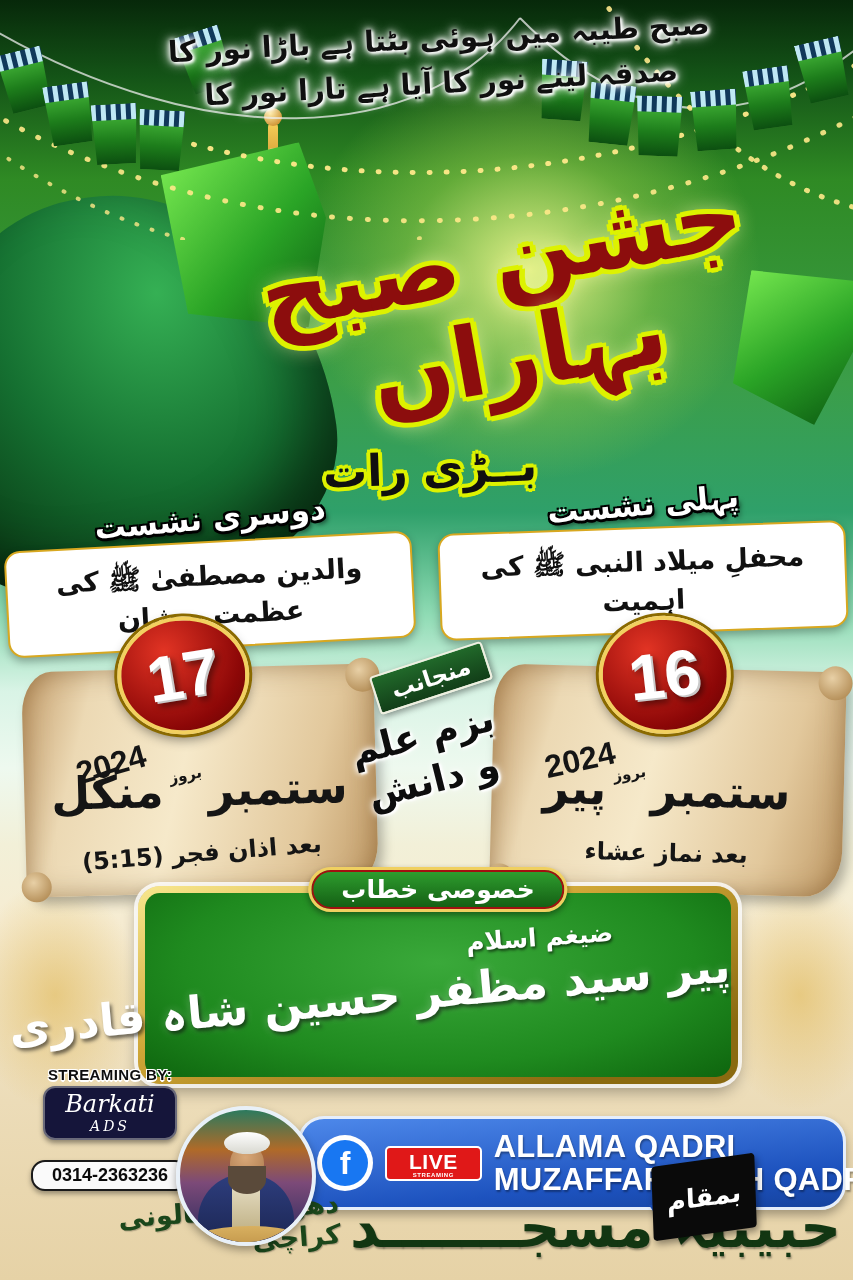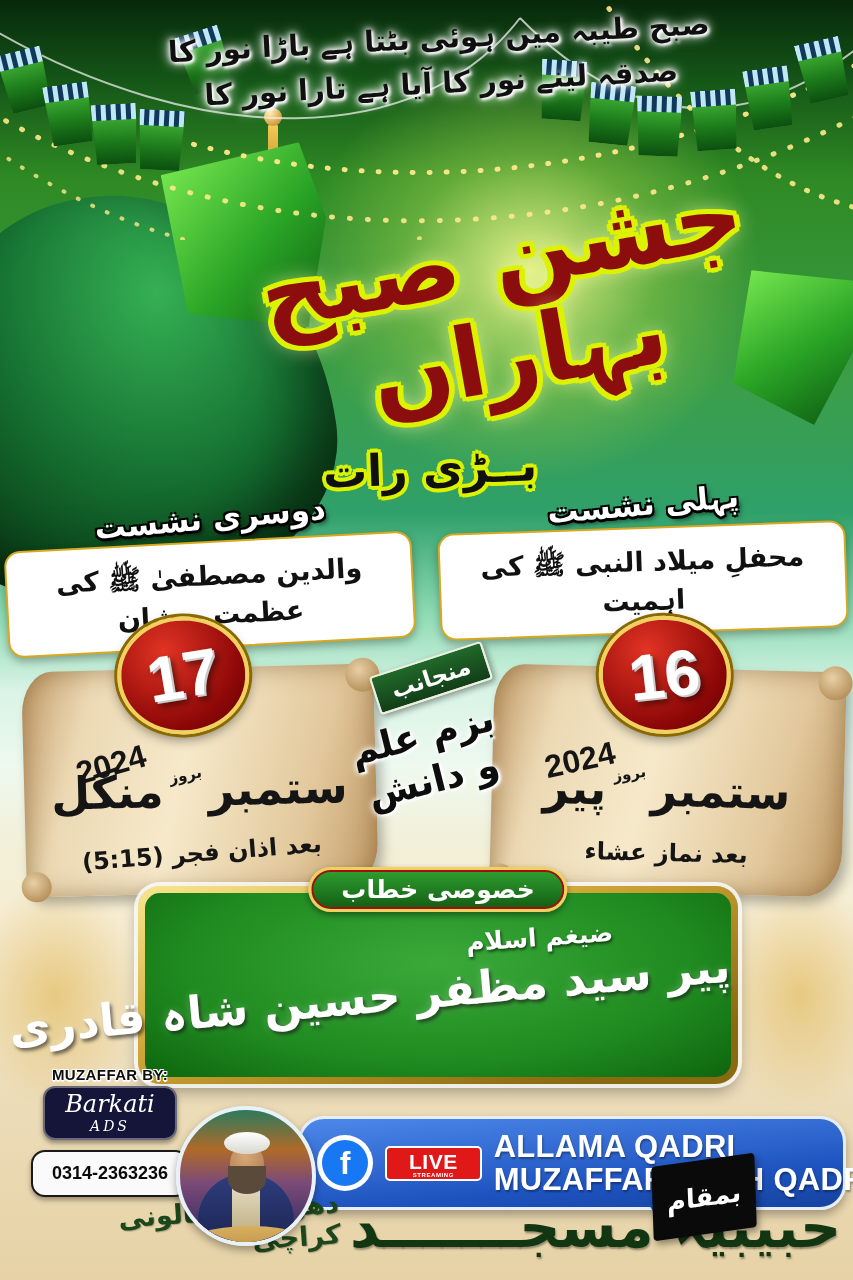--- a/index.html
+++ b/index.html
@@ -112,22 +112,22 @@
     font-size:45px; font-weight:bold; white-space:nowrap; transform:rotate(-5deg);
     text-shadow:2px 3px 4px rgba(0,0,0,.55), 0 0 10px rgba(255,255,255,.25); }
 
   .designer { position:absolute; left:26px; top:1066px; width:168px; z-index:15; text-align:center; }
   .designer-label { font-size:15px; font-weight:bold; color:#0d0d0d; letter-spacing:.4px;
     text-shadow:-1px -1px 0 #fff,1px -1px 0 #fff,-1px 1px 0 #fff,1px 1px 0 #fff,0 2px 0 #fff; }
   .designer-card { margin:3px auto 0; width:134px; background:#15153a; border:2px solid #6a6a7a;
     border-radius:12px; padding:2px 4px 4px; color:#fff; box-shadow:0 3px 5px rgba(0,0,0,.4); }
   .designer-name { font-family:"DejaVu Serif", serif; font-style:italic; font-size:24px; }
   .designer-sub  { font-family:"DejaVu Serif", serif; font-style:italic; font-size:14px; letter-spacing:3px;text-align:center; }
-  .designer-phone { margin:10px auto 0; width:158px; background:#fafafa; border:2px solid #1a1a1a;
-    border-radius:14px; padding:11px 0; font-size:18px; font-weight:bold; color:#0a0a0a;
+  .designer-phone { margin:20px auto 0; width:158px; background:#fafafa; border:2px solid #1a1a1a;
+    border-radius:14px; padding:3px 0; font-size:18px; font-weight:bold; color:#0a0a0a;
     box-shadow:0 3px 5px rgba(0,0,0,.35); }
 
   .photo { position:absolute; left:176px; top:1106px; width:140px; height:140px; border-radius:50%;
     border:4px solid #e8f0f8; overflow:hidden; z-index:16; box-shadow:0 4px 8px rgba(0,0,0,.35);
     background:linear-gradient(180deg,#2c7a5e 0%,#b06a28 30%,#7c4a78 55%,#2a2a5e 100%); }
   .ph-body { position:absolute; left:18px; bottom:-6px; width:96px; height:74px;
     background:linear-gradient(#2e3e7e,#1a2450); border-radius:46px 46px 0 0; }
   .ph-stole { position:absolute; left:52px; bottom:0; width:28px; height:62px;
     background:linear-gradient(#e8e0c8,#b8a878); }
   .ph-face { position:absolute; left:50px; top:34px; width:34px; height:38px; border-radius:50% 50% 46% 46%;
@@ -250,21 +250,21 @@
 
   <div class="banner">
     <div class="banner-inner">
       <div class="special-pill urdu">خصوصی خطاب</div>
       <div class="honorific urdu">ضیغم اسلام</div>
       <div class="speaker-name urdu">پیر سید مظفر حسین شاہ قادری</div>
     </div>
   </div>
 
   <div class="designer">
-    <div class="designer-label lat">MUZAFFAR BY:</div>
+    <div class="designer-label lat">STREAMING BY:</div>
     <div class="designer-card">
       <div class="designer-name">Barkati</div>
       <div class="designer-sub">ADS</div>
     </div>
     <div class="designer-phone lat">0314-2363236</div>
   </div>
 
   <div class="photo">
     <div class="ph-body"></div>
     <div class="ph-stole"></div>

